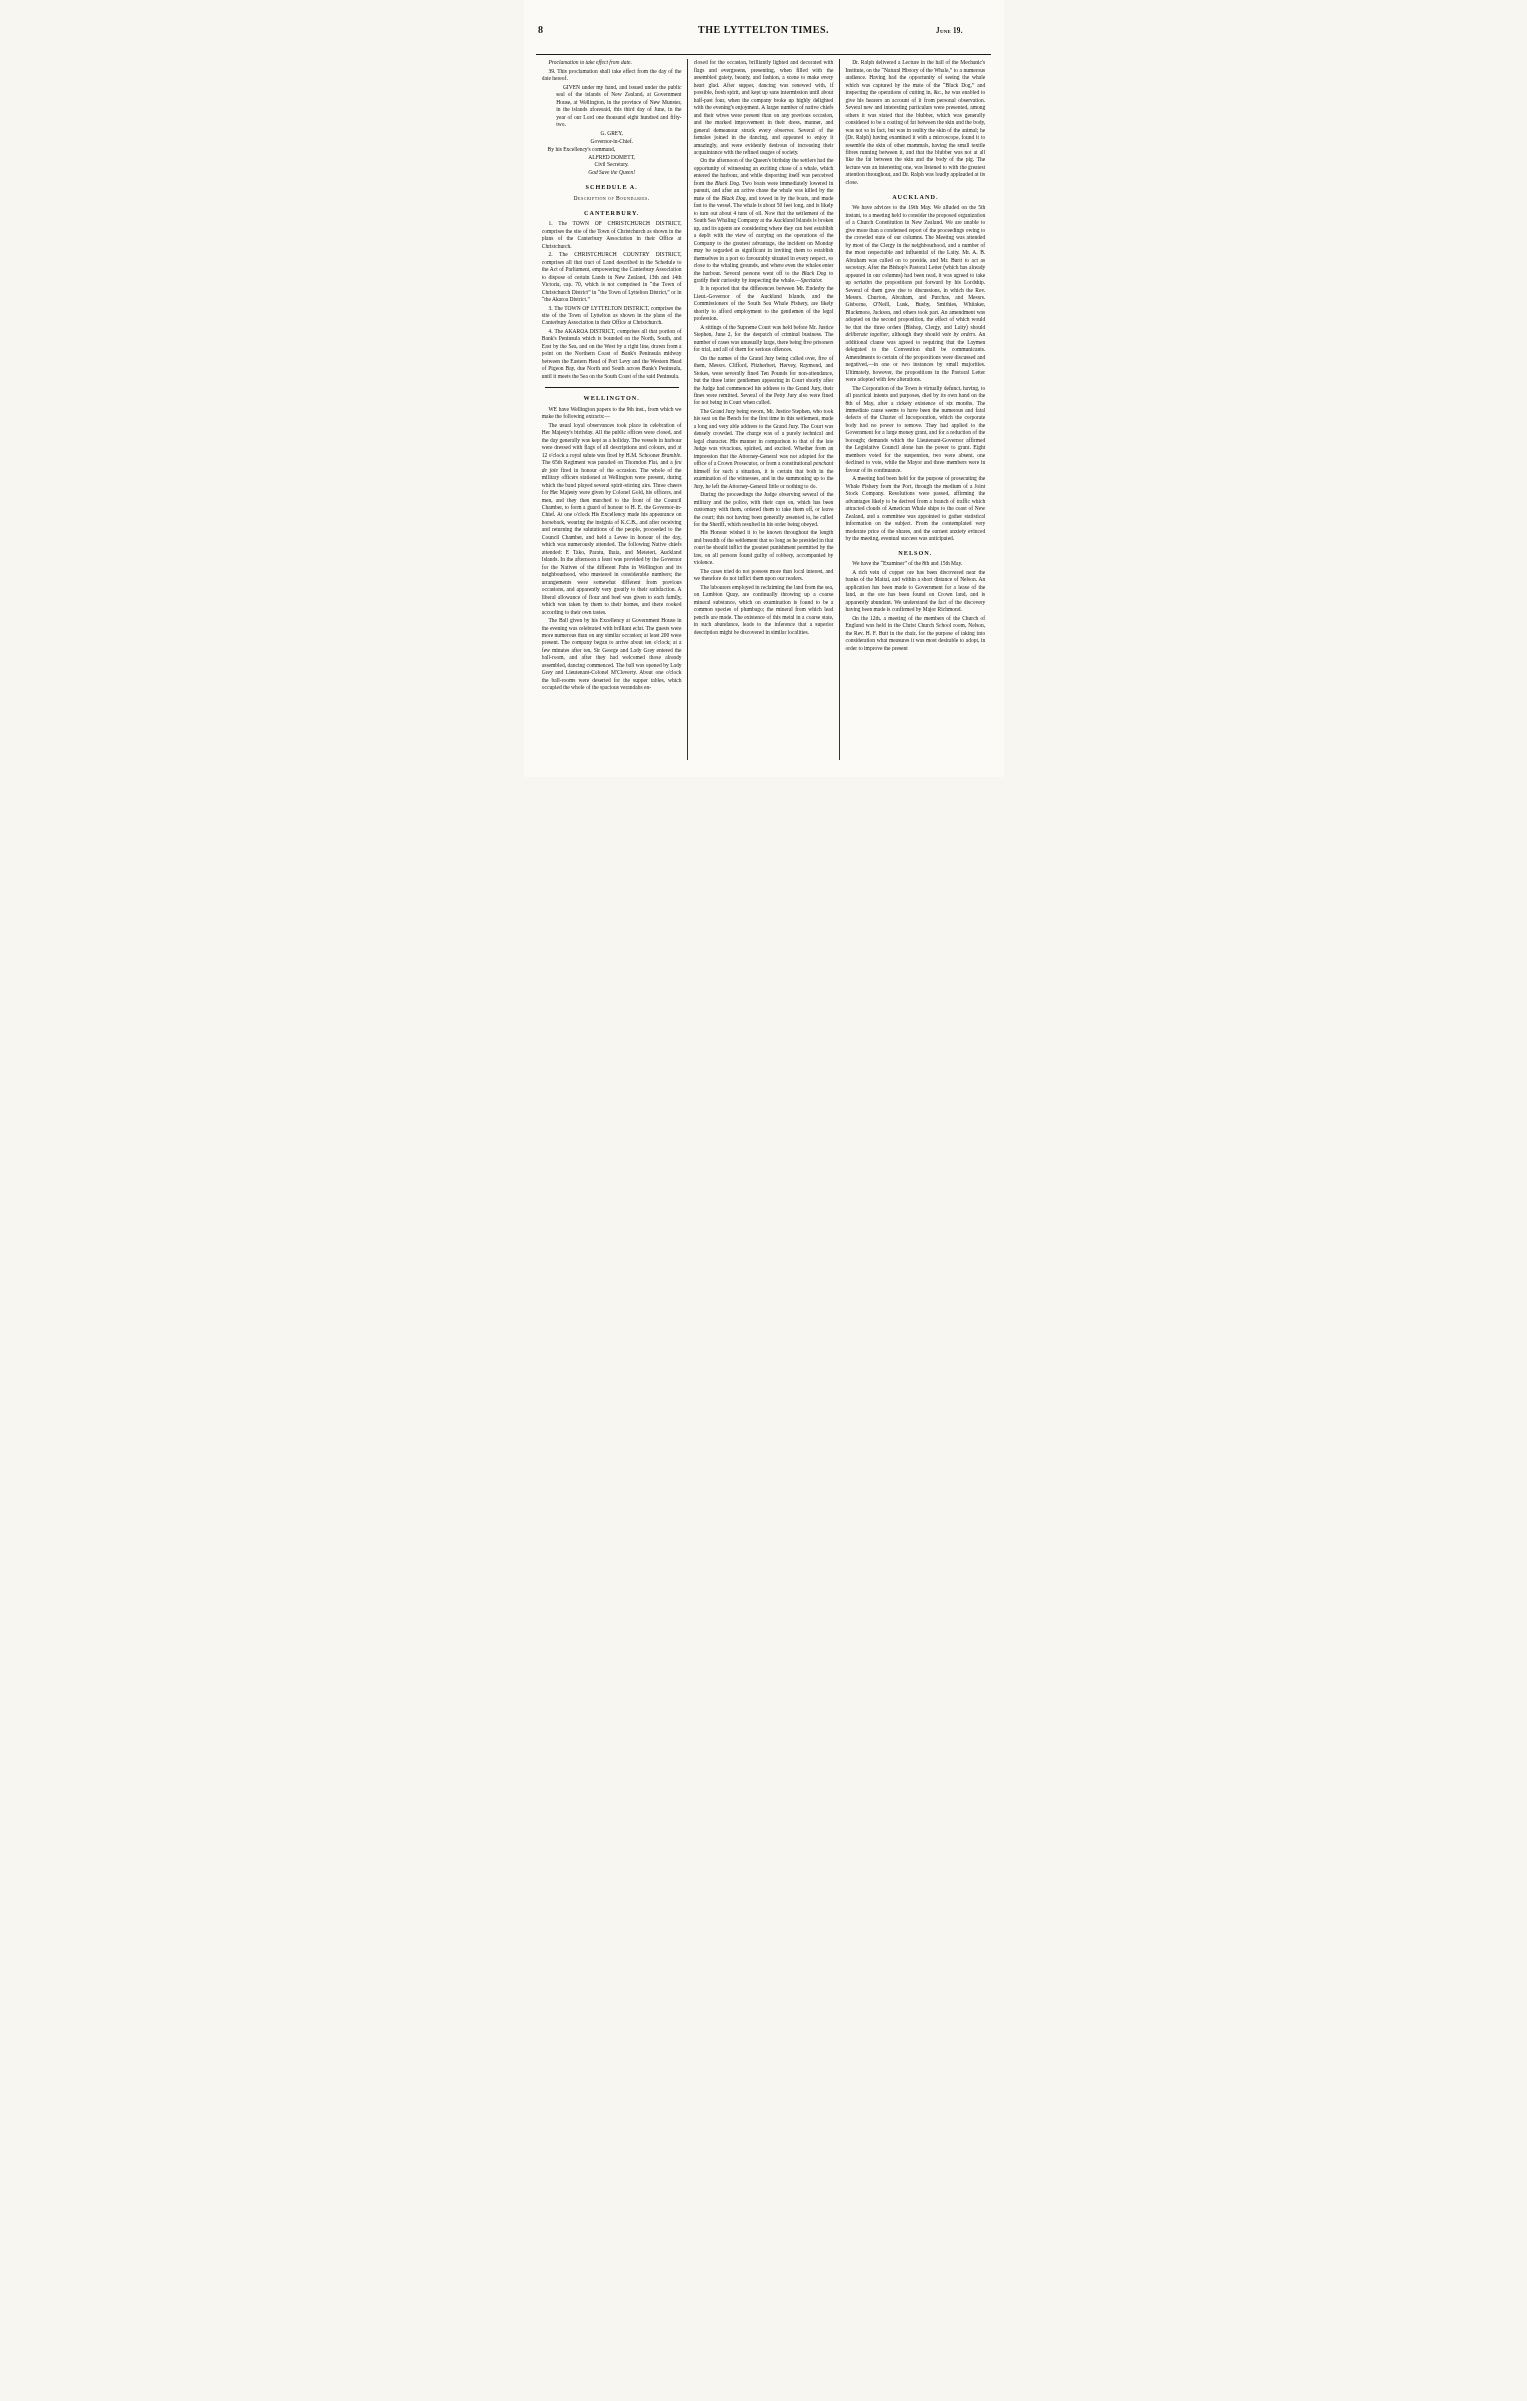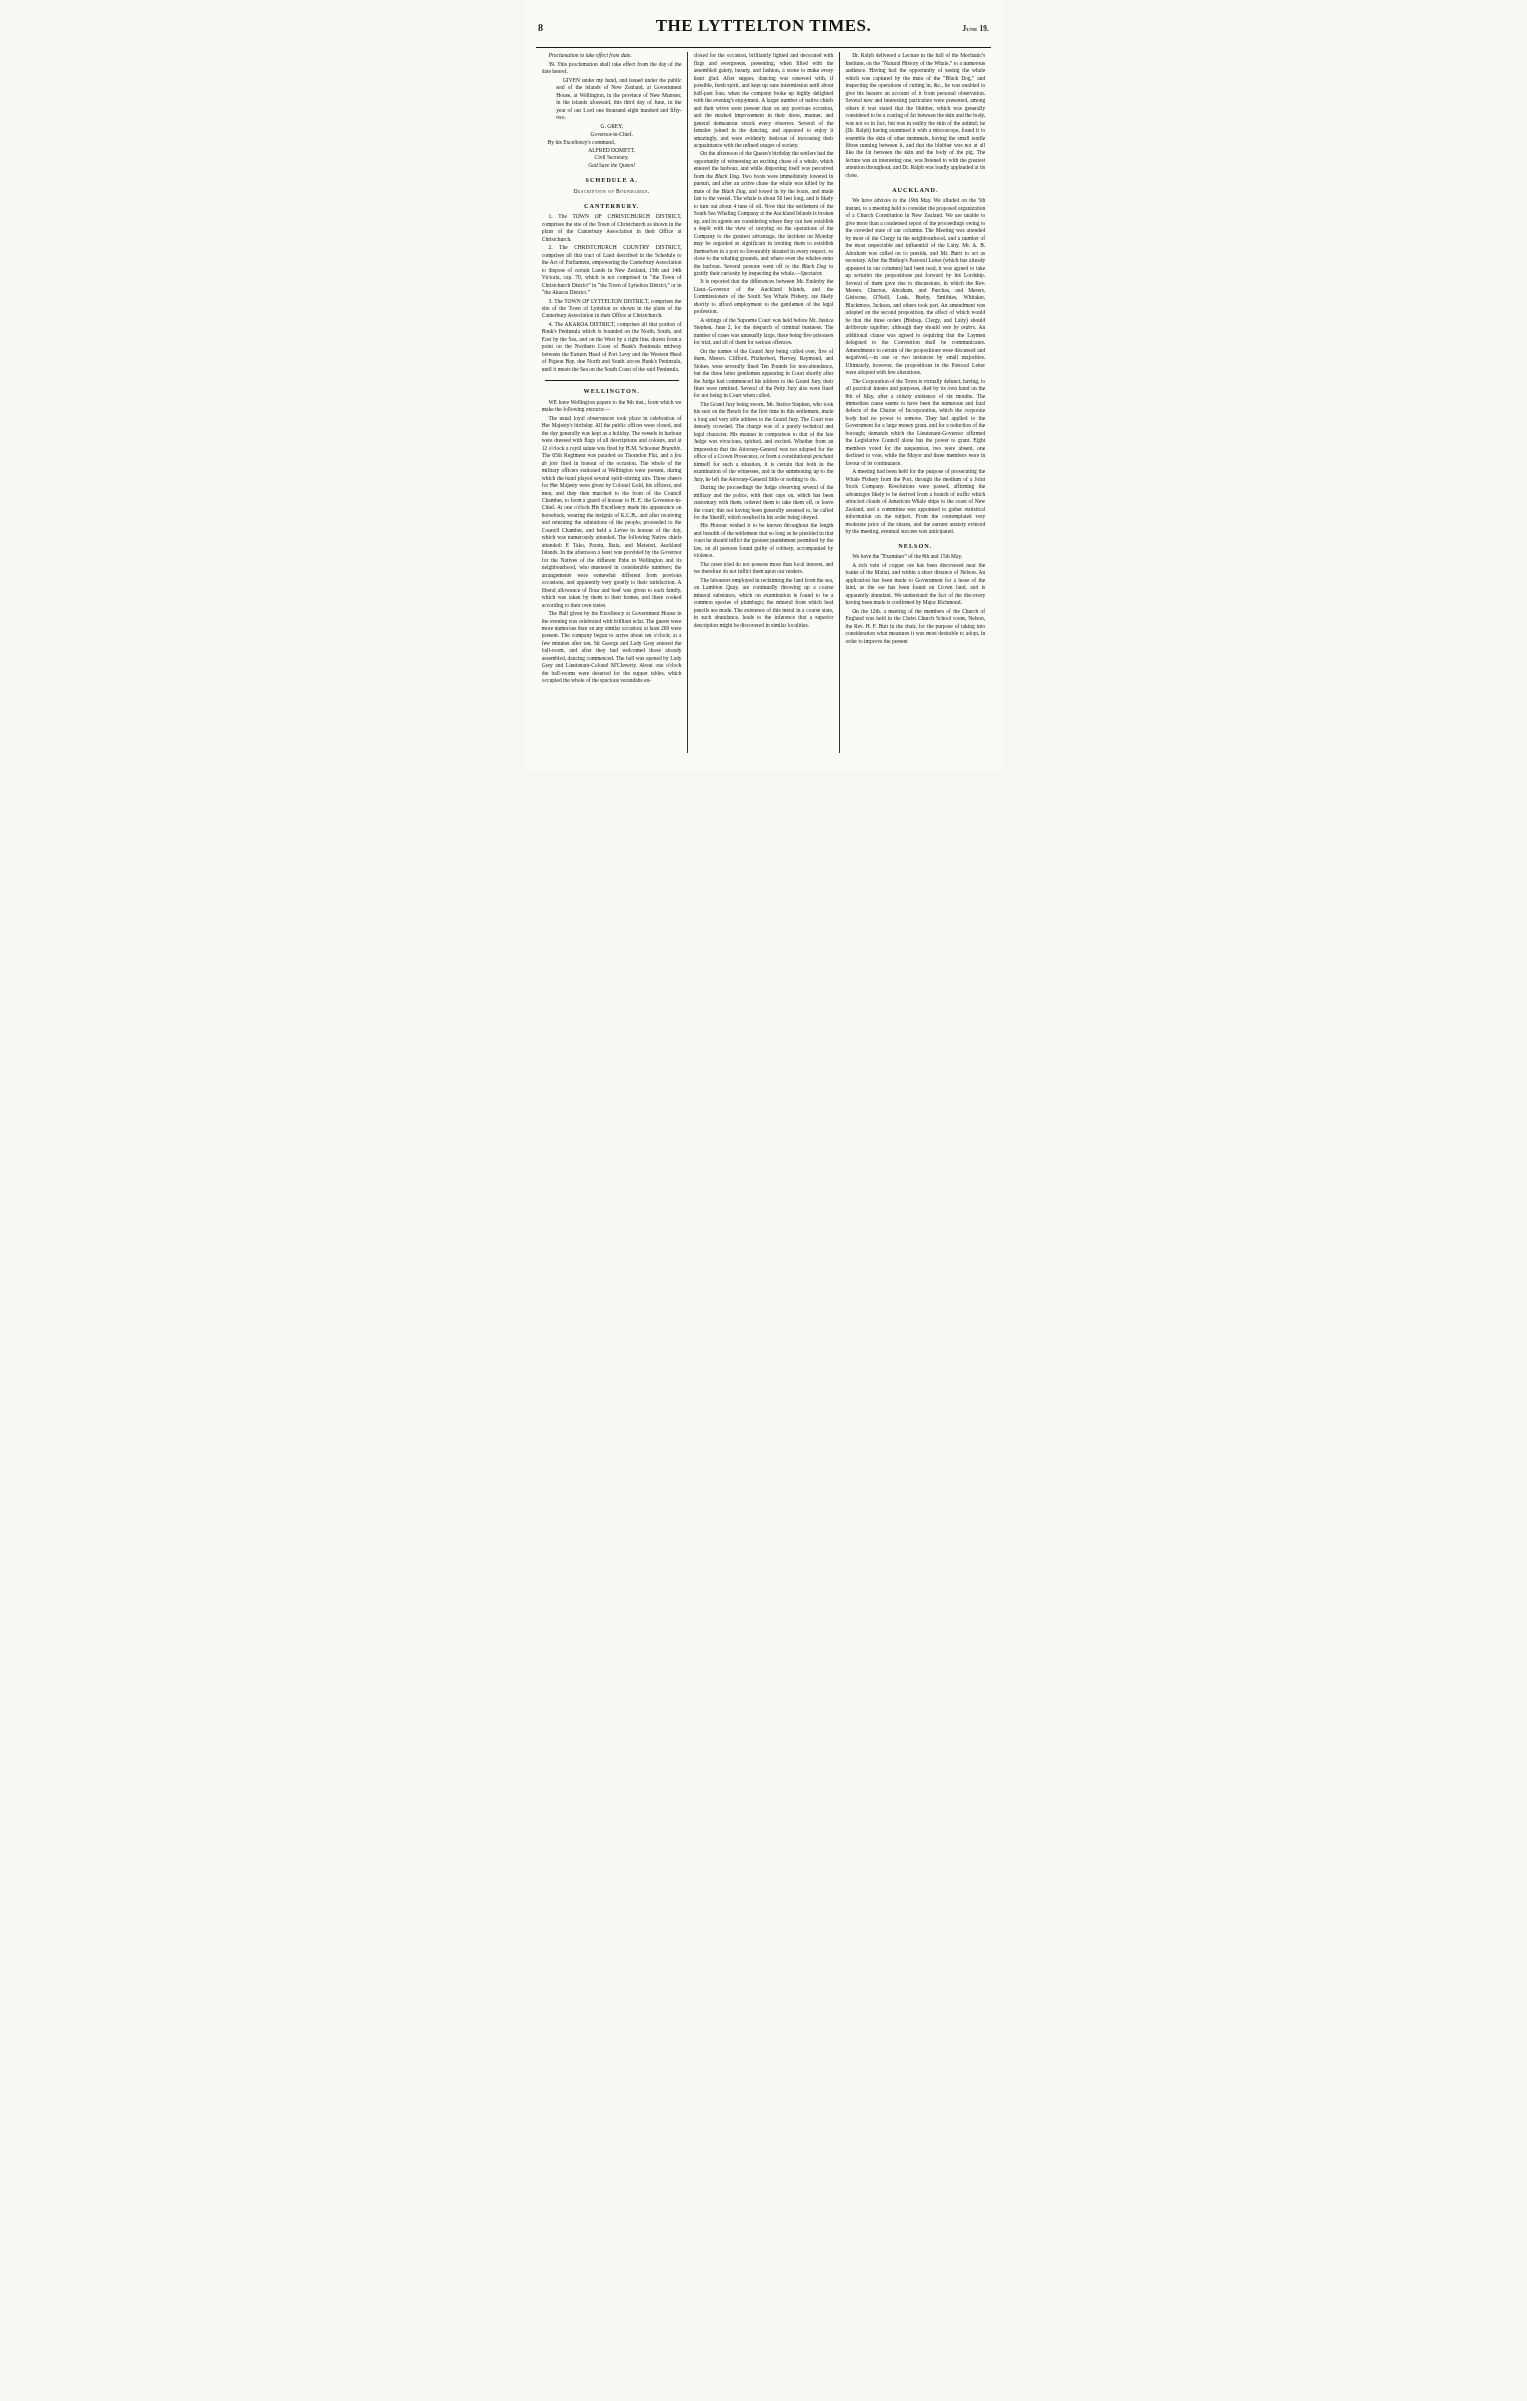--- a/index.html
+++ b/index.html
@@ -7,22 +7,22 @@
     width:480px;
     margin:0 auto;
     background:#fbfaf6;
     color:#161513;
     font-family:"Liberation Serif", serif;
     padding:6.7px 12.5px 16.3px 12.5px;
     box-sizing:border-box;
   }
   .masthead{display:flex;align-items:baseline;padding:1px 1.9px 2.9px 1.9px;}
   .page-number{width:53px;font-size:10px;font-weight:bold;}
-  .paper-title{flex:1;text-align:center;font-size:17px;font-weight:bold;letter-spacing:0.5px;margin:8px;}
-  .issue-date{width:53px;text-align:right;font-size:7.2px;font-weight:bold;font-variant:small-caps;letter-spacing:0.2px;}
+  .paper-title{flex:1;text-align:center;font-size:10px;font-weight:bold;letter-spacing:0.5px;margin:16px;}
+  .issue-date{width:53px;text-align:left;font-size:7.2px;font-weight:bold;font-variant:small-caps;letter-spacing:0.2px;}
   .header-rule{border-top:1px solid #1c1b18;margin:0 0 0 0;}
   .columns{display:flex;min-height:701px;padding-top:4.8px;}
   .column{
     flex:1 1 0;
     padding:0 5.8px;
     font-size:5.5px;
     line-height:1.36;
     text-align:justify;
     overflow:hidden;
   }

